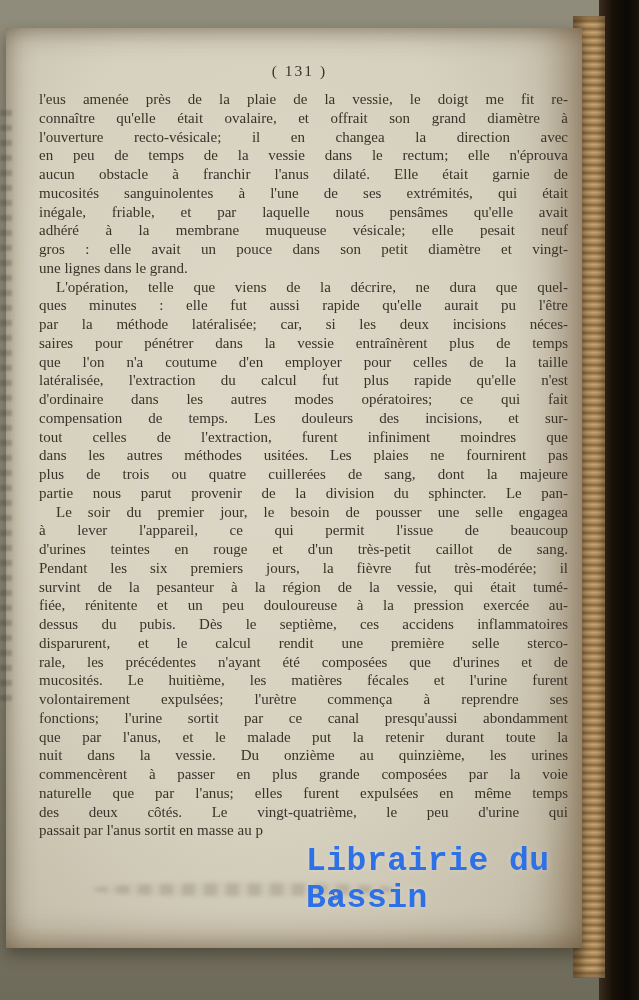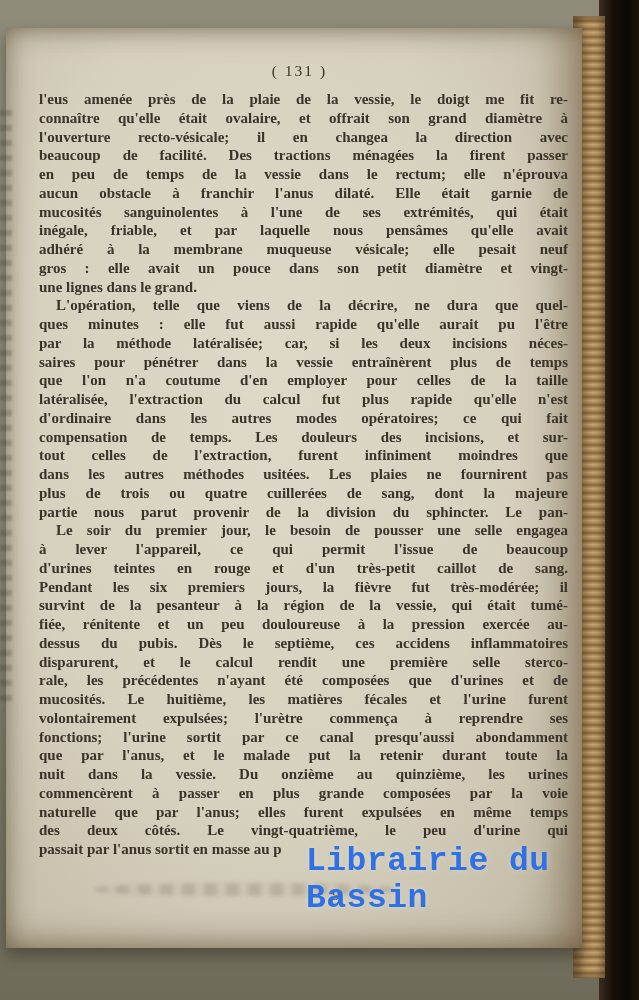--- a/index.html
+++ b/index.html
@@ -40,21 +40,21 @@
   }
   .header{
     margin-top:34px;text-align:center;
     font-size:15.5px;color:#3a342b;letter-spacing:2px;margin-left:11px;
   }
   .body-text{
     margin:10px 14px 0 33px;
     font-size:15px;line-height:18.75px;color:#39332a;
   }
   .para{margin:0;}
-  .line{text-align:justify;text-align-last:justify;font-weight:bold;}
+  .line{text-align:justify;text-align-last:justify;}
   .line.last{text-align-last:left;}
   .line.indent{text-indent:17px;}
   
   .bottom-ghost{
     position:absolute;left:88px;bottom:52px;width:300px;height:13px;
     background:repeating-linear-gradient(90deg,rgba(95,85,62,0.22) 0 13px,rgba(95,85,62,0.05) 13px 22px);
     filter:blur(2px);border-radius:45%;
   }
   .folio{
     position:absolute;bottom:44px;left:0;width:100%;box-sizing:border-box;
@@ -78,21 +78,20 @@
   <div class="page-edges"></div>
 
   <div class="page">
     <div class="header">( 131 )</div>
 
     <div class="body-text" style="color: rgb(57, 51, 42);">
         <div class="para">
           <div class="line">l'eus amenée près de la plaie de la vessie, le doigt me fit re-</div>
           <div class="line">connaître qu'elle était ovalaire, et offrait son grand diamètre à</div>
           <div class="line">l'ouverture recto-vésicale; il en changea la direction avec</div>
-          <div class="line">beaucoup de facilité. Des tractions ménagées la firent passer</div>
           <div class="line">en peu de temps de la vessie dans le rectum; elle n'éprouva</div>
           <div class="line">aucun obstacle à franchir l'anus dilaté. Elle était garnie de</div>
           <div class="line">mucosités sanguinolentes à l'une de ses extrémités, qui était</div>
           <div class="line">inégale, friable, et par laquelle nous pensâmes qu'elle avait</div>
           <div class="line">adhéré à la membrane muqueuse vésicale; elle pesait neuf</div>
           <div class="line">gros : elle avait un pouce dans son petit diamètre et vingt-</div>
           <div class="line last">une lignes dans le grand.</div>
         </div>
         <div class="para">
           <div class="line indent">L'opération, telle que viens de la décrire, ne dura que quel-</div>

